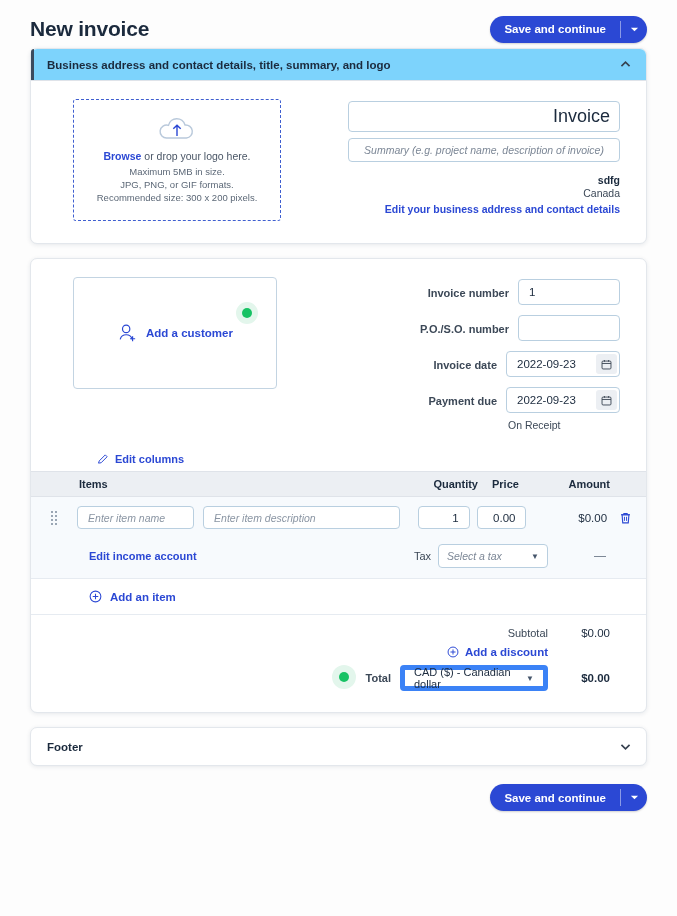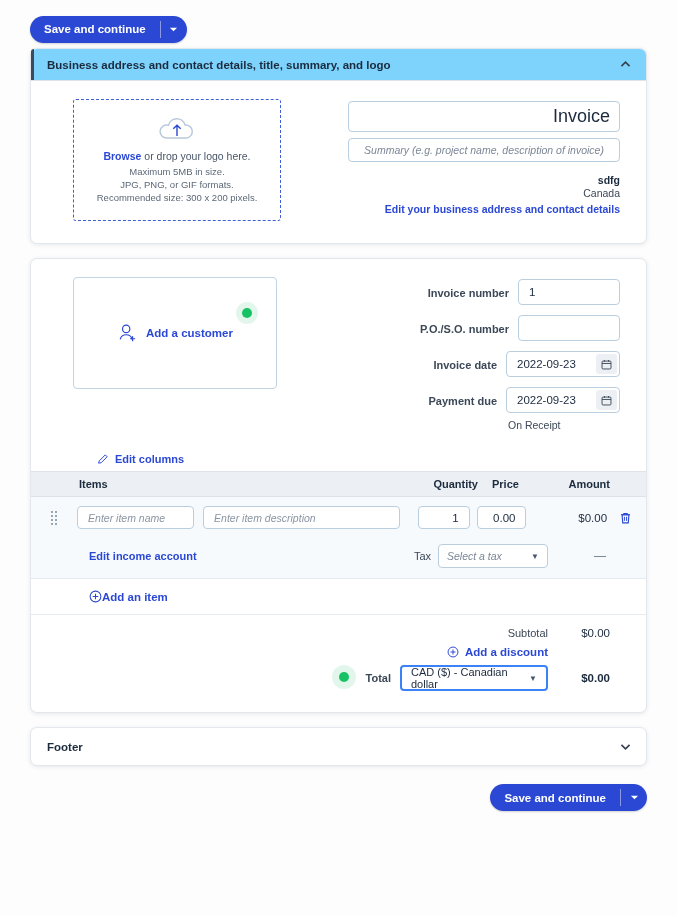--- a/index.html
+++ b/index.html
@@ -97,32 +97,32 @@
   .trash { width: 26px; display:flex; justify-content:flex-end; cursor:pointer; }
 
   .taxrow { display:flex; align-items:center; background:#f7fafd; border-bottom:1px solid #e6ebf1; padding: 6px 14px 10px 58px; }
   .edit-income { font-size: 11px; font-weight:bold; color:#2b48d4; cursor:pointer; }
   .tax-label { margin-left:auto; font-size: 11px; color:#3c4857; padding-right: 7px; }
   .sel { width: 110px; height: 24px; border:1px solid #b9cfe0; border-radius:4px; background:#fff;
     display:flex; align-items:center; padding: 0 8px; font-size: 10.5px; font-style:italic; color:#7c8796; cursor:pointer; }
   .sel .scaret { margin-left:auto; font-style:normal; color:#46566b; font-size: 8px; }
   .dash { width: 84px; text-align:right; font-size: 12px; color:#6d7988; padding-right: 26px; }
 
-  .additem { display:flex; align-items:center; padding: 11px 0 11px 58px; border-bottom:1px solid #e6ebf1; cursor:pointer; }
+  .additem { display:flex; align-items:center; gap:8px; padding: 11px 0 11px 58px; border-bottom:1px solid #e6ebf1; cursor:pointer; }
   .additem span { font-size: 11.5px; font-weight:bold; color:#2b48d4; }
 
   
   .totals { padding: 12px 14px 14px 0; position:relative; }
   .trow { display:flex; align-items:center; justify-content:flex-end; margin-bottom: 7px; }
   .tlabel { font-size: 11px; color:#3c4857; text-align:right; }
   .tval { width: 84px; text-align:right; font-size: 11.5px; color:#1b2a3d; padding-right: 22px; }
   .tval.bold, .tlabel.bold { font-weight:bold; }
   .discount { display:flex; align-items:center; gap:6px; font-size: 11.5px; font-weight:bold; color:#2b48d4; cursor:pointer; }
   .dot-total { left: 332px; top: 665px; width: 24px; height: 24px; }
-  .cur-sel { width: 148px; height: 26px; border:2px solid #3b82f6; border-radius:4px; background:#fff;
+  .cur-sel { width: 148px; height: 26px; border:5px solid #3b82f6; border-radius:4px; background:#fff;
     display:flex; align-items:center; padding: 0 9px; font-size: 11px; color:#1b2a3d; margin-left: 9px; cursor:pointer; }
   .cur-sel .scaret { margin-left:auto; font-size: 8px; color:#46566b; }
 
   
   .notes { border-top:1px solid #e6ebf1; padding: 12px 16px 28px 14px; }
   .notes-title { font-size: 11px; font-weight:bold; color:#1b2a3d; margin-bottom: 5px; }
   .notes-ph { font-size: 11px; font-style:italic; color:#7c8796; }
 
   
   .footer-card { display:flex; align-items:center; justify-content:space-between;
@@ -130,20 +130,21 @@
     margin: 0 30px; padding: 12px 14px 12px 16px; cursor:pointer; }
   .footer-title { font-size: 11.5px; font-weight:bold; color:#1b2a3d; }
   .bottom-bar { display:flex; justify-content:flex-end; padding: 18px 30px 0 0; }
 </style>
 </head>
 <body>
 
 <div class="page">
 
   <div class="topbar">
+    <div class="page-title">New invoice</div>
     <div class="btn-split">
       <div class="main">Save and continue</div>
       <div class="divider"></div>
       <div class="caret">
         <svg viewBox="0 0 10 10">
             <path d="M1 3 L5 7 L9 3 Z"></path>
           </svg>
       </div>
     </div>
   </div>

